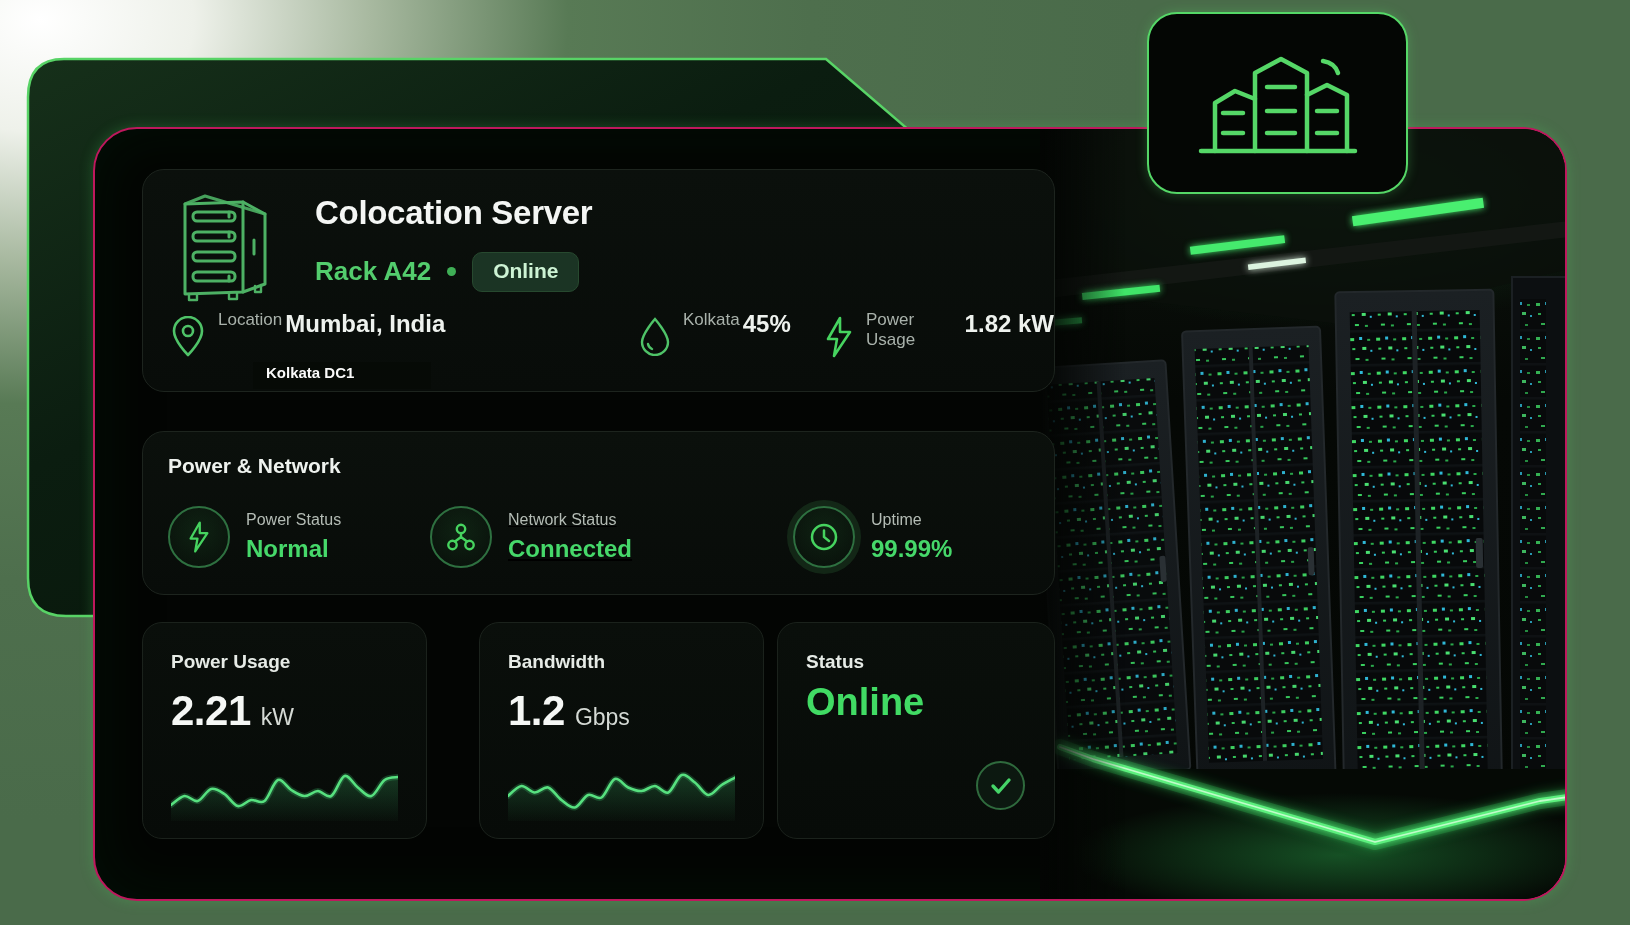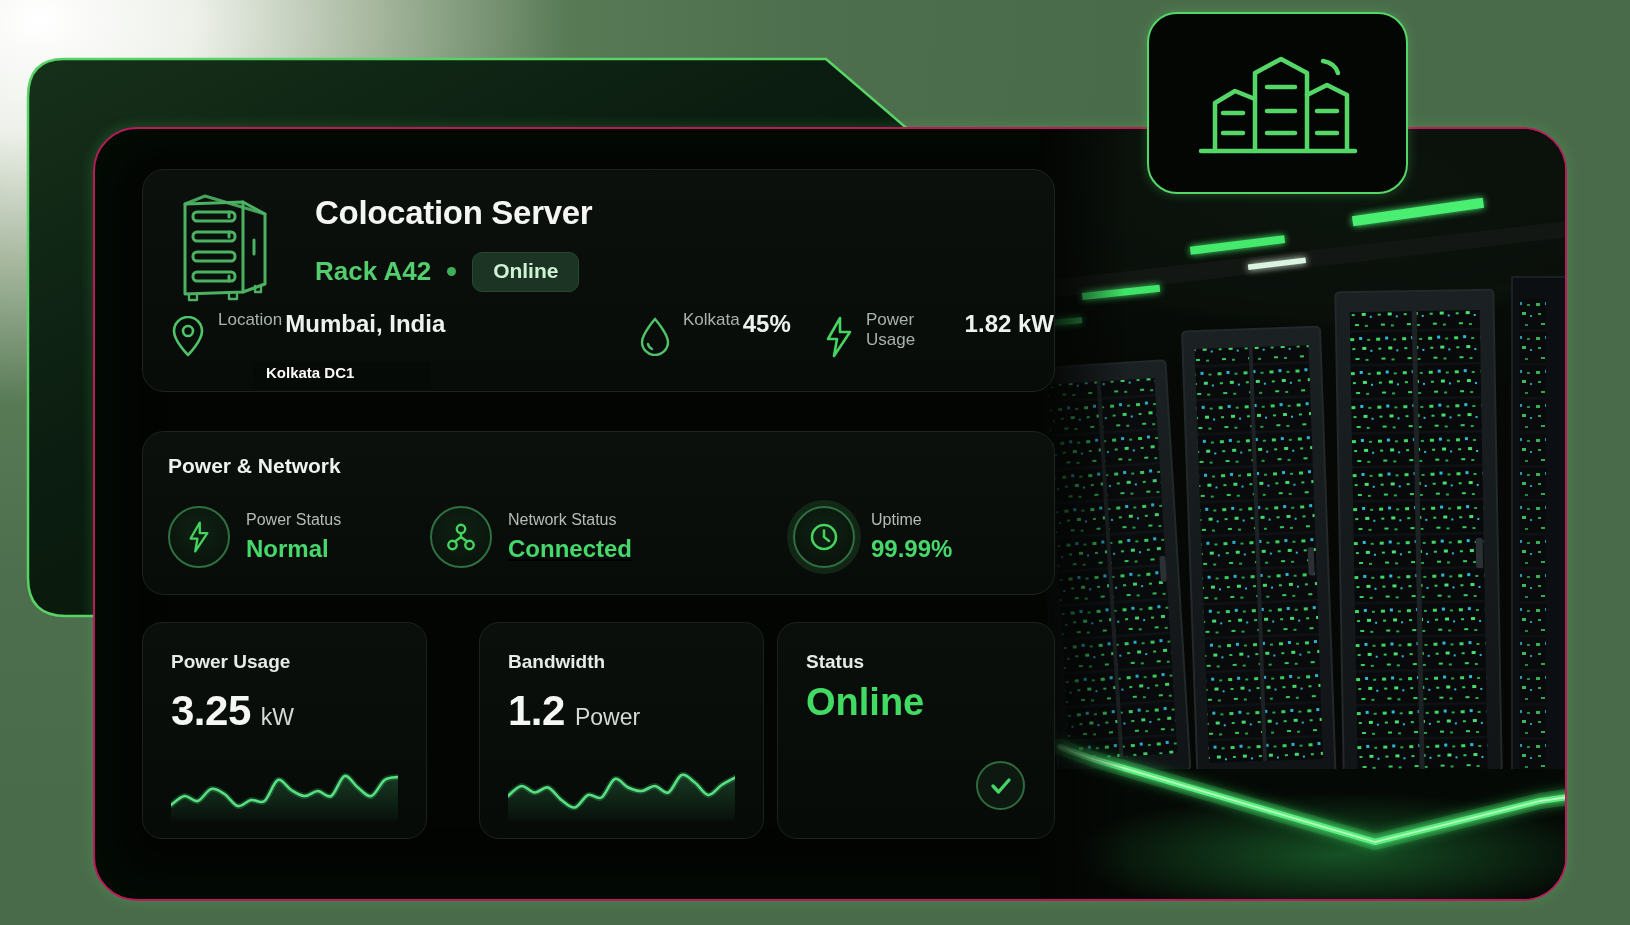--- a/index.html
+++ b/index.html
@@ -322,41 +322,41 @@
         <span class="pn-txt">
           <span class="pn-label">Uptime</span>
           <span class="pn-value">99.99%</span>
         </span>
       </div>
     </div>
 
     <div class="metric-card m0">
       <div class="metric-title">Power Usage</div>
       <div class="metric-value-row">
-        <span class="metric-value">3.25</span>
+        <span class="metric-value">2.21</span>
         <span class="metric-unit">kW</span>
       </div>
       <svg class="spark" width="227" height="62" viewBox="0 0 227 62">
         <defs>
           <linearGradient id="sparkFillA" x1="0" y1="0" x2="0" y2="1">
             <stop offset="0" stop-color="#4ade80" stop-opacity="0.22"></stop>
             <stop offset="1" stop-color="#4ade80" stop-opacity="0.02"></stop>
           </linearGradient>
         </defs>
         <path class="area" fill="url(#sparkFillA)" d="M 0.0 46.0 C 2.2 44.5, 8.9 37.7, 13.4 37.0 C 17.8 36.3, 22.3 43.2, 26.7 42.0 C 31.2 40.8, 35.6 31.2, 40.1 30.0 C 44.5 28.8, 49.0 32.2, 53.4 35.0 C 57.9 37.8, 62.3 46.0, 66.8 47.0 C 71.2 48.0, 75.7 41.8, 80.1 41.0 C 84.6 40.2, 89.0 45.3, 93.5 42.0 C 97.9 38.7, 102.4 22.8, 106.8 21.0 C 111.3 19.2, 115.7 28.3, 120.2 31.0 C 124.6 33.7, 129.1 36.8, 133.5 37.0 C 138.0 37.2, 142.4 32.0, 146.9 32.0 C 151.3 32.0, 155.8 39.5, 160.2 37.0 C 164.7 34.5, 169.1 18.4, 173.6 17.0 C 178.0 15.6, 182.5 25.2, 186.9 28.5 C 191.4 31.8, 195.8 38.3, 200.3 37.0 C 204.7 35.8, 209.2 24.2, 213.6 21.0 C 218.1 17.8, 224.8 18.5, 227.0 18.0 L 227 62 L 0 62 Z"></path>
         <path class="halo" fill="none" stroke="#4ade80" stroke-width="6" opacity="0.22" stroke-linecap="round" d="M 0.0 46.0 C 2.2 44.5, 8.9 37.7, 13.4 37.0 C 17.8 36.3, 22.3 43.2, 26.7 42.0 C 31.2 40.8, 35.6 31.2, 40.1 30.0 C 44.5 28.8, 49.0 32.2, 53.4 35.0 C 57.9 37.8, 62.3 46.0, 66.8 47.0 C 71.2 48.0, 75.7 41.8, 80.1 41.0 C 84.6 40.2, 89.0 45.3, 93.5 42.0 C 97.9 38.7, 102.4 22.8, 106.8 21.0 C 111.3 19.2, 115.7 28.3, 120.2 31.0 C 124.6 33.7, 129.1 36.8, 133.5 37.0 C 138.0 37.2, 142.4 32.0, 146.9 32.0 C 151.3 32.0, 155.8 39.5, 160.2 37.0 C 164.7 34.5, 169.1 18.4, 173.6 17.0 C 178.0 15.6, 182.5 25.2, 186.9 28.5 C 191.4 31.8, 195.8 38.3, 200.3 37.0 C 204.7 35.8, 209.2 24.2, 213.6 21.0 C 218.1 17.8, 224.8 18.5, 227.0 18.0"></path>
         <path class="line" fill="none" stroke="#57e07f" stroke-width="2.6" stroke-linecap="round" d="M 0.0 46.0 C 2.2 44.5, 8.9 37.7, 13.4 37.0 C 17.8 36.3, 22.3 43.2, 26.7 42.0 C 31.2 40.8, 35.6 31.2, 40.1 30.0 C 44.5 28.8, 49.0 32.2, 53.4 35.0 C 57.9 37.8, 62.3 46.0, 66.8 47.0 C 71.2 48.0, 75.7 41.8, 80.1 41.0 C 84.6 40.2, 89.0 45.3, 93.5 42.0 C 97.9 38.7, 102.4 22.8, 106.8 21.0 C 111.3 19.2, 115.7 28.3, 120.2 31.0 C 124.6 33.7, 129.1 36.8, 133.5 37.0 C 138.0 37.2, 142.4 32.0, 146.9 32.0 C 151.3 32.0, 155.8 39.5, 160.2 37.0 C 164.7 34.5, 169.1 18.4, 173.6 17.0 C 178.0 15.6, 182.5 25.2, 186.9 28.5 C 191.4 31.8, 195.8 38.3, 200.3 37.0 C 204.7 35.8, 209.2 24.2, 213.6 21.0 C 218.1 17.8, 224.8 18.5, 227.0 18.0"></path>
       </svg>
     </div>
 
     <div class="metric-card m1">
       <div class="metric-title">Bandwidth</div>
       <div class="metric-value-row">
         <span class="metric-value">1.2</span>
-        <span class="metric-unit">Power</span>
+        <span class="metric-unit">Gbps</span>
       </div>
       <svg class="spark" width="227" height="62" viewBox="0 0 227 62">
         <defs>
           <linearGradient id="sparkFillB" x1="0" y1="0" x2="0" y2="1">
             <stop offset="0" stop-color="#4ade80" stop-opacity="0.22"></stop>
             <stop offset="1" stop-color="#4ade80" stop-opacity="0.02"></stop>
           </linearGradient>
         </defs>
         <path class="area" fill="url(#sparkFillB)" d="M 0.0 37.0 C 2.2 35.3, 8.9 27.6, 13.4 27.0 C 17.8 26.4, 22.3 33.3, 26.7 33.5 C 31.2 33.8, 35.6 27.3, 40.1 28.5 C 44.5 29.8, 49.0 37.7, 53.4 41.0 C 57.9 44.3, 62.3 49.3, 66.8 48.5 C 71.2 47.7, 75.7 37.7, 80.1 36.0 C 84.6 34.3, 89.0 41.2, 93.5 38.5 C 97.9 35.8, 102.4 21.7, 106.8 20.0 C 111.3 18.3, 115.7 26.5, 120.2 28.5 C 124.6 30.5, 129.1 32.3, 133.5 32.0 C 138.0 31.8, 142.4 26.8, 146.9 27.0 C 151.3 27.3, 155.8 35.3, 160.2 33.5 C 164.7 31.7, 169.1 17.7, 173.6 16.0 C 178.0 14.3, 182.5 20.2, 186.9 23.5 C 191.4 26.8, 195.8 35.6, 200.3 36.0 C 204.7 36.4, 209.2 28.9, 213.6 26.0 C 218.1 23.1, 224.8 19.8, 227.0 18.5 L 227 62 L 0 62 Z"></path>
         <path class="halo" fill="none" stroke="#4ade80" stroke-width="6" opacity="0.22" stroke-linecap="round" d="M 0.0 37.0 C 2.2 35.3, 8.9 27.6, 13.4 27.0 C 17.8 26.4, 22.3 33.3, 26.7 33.5 C 31.2 33.8, 35.6 27.3, 40.1 28.5 C 44.5 29.8, 49.0 37.7, 53.4 41.0 C 57.9 44.3, 62.3 49.3, 66.8 48.5 C 71.2 47.7, 75.7 37.7, 80.1 36.0 C 84.6 34.3, 89.0 41.2, 93.5 38.5 C 97.9 35.8, 102.4 21.7, 106.8 20.0 C 111.3 18.3, 115.7 26.5, 120.2 28.5 C 124.6 30.5, 129.1 32.3, 133.5 32.0 C 138.0 31.8, 142.4 26.8, 146.9 27.0 C 151.3 27.3, 155.8 35.3, 160.2 33.5 C 164.7 31.7, 169.1 17.7, 173.6 16.0 C 178.0 14.3, 182.5 20.2, 186.9 23.5 C 191.4 26.8, 195.8 35.6, 200.3 36.0 C 204.7 36.4, 209.2 28.9, 213.6 26.0 C 218.1 23.1, 224.8 19.8, 227.0 18.5"></path>

